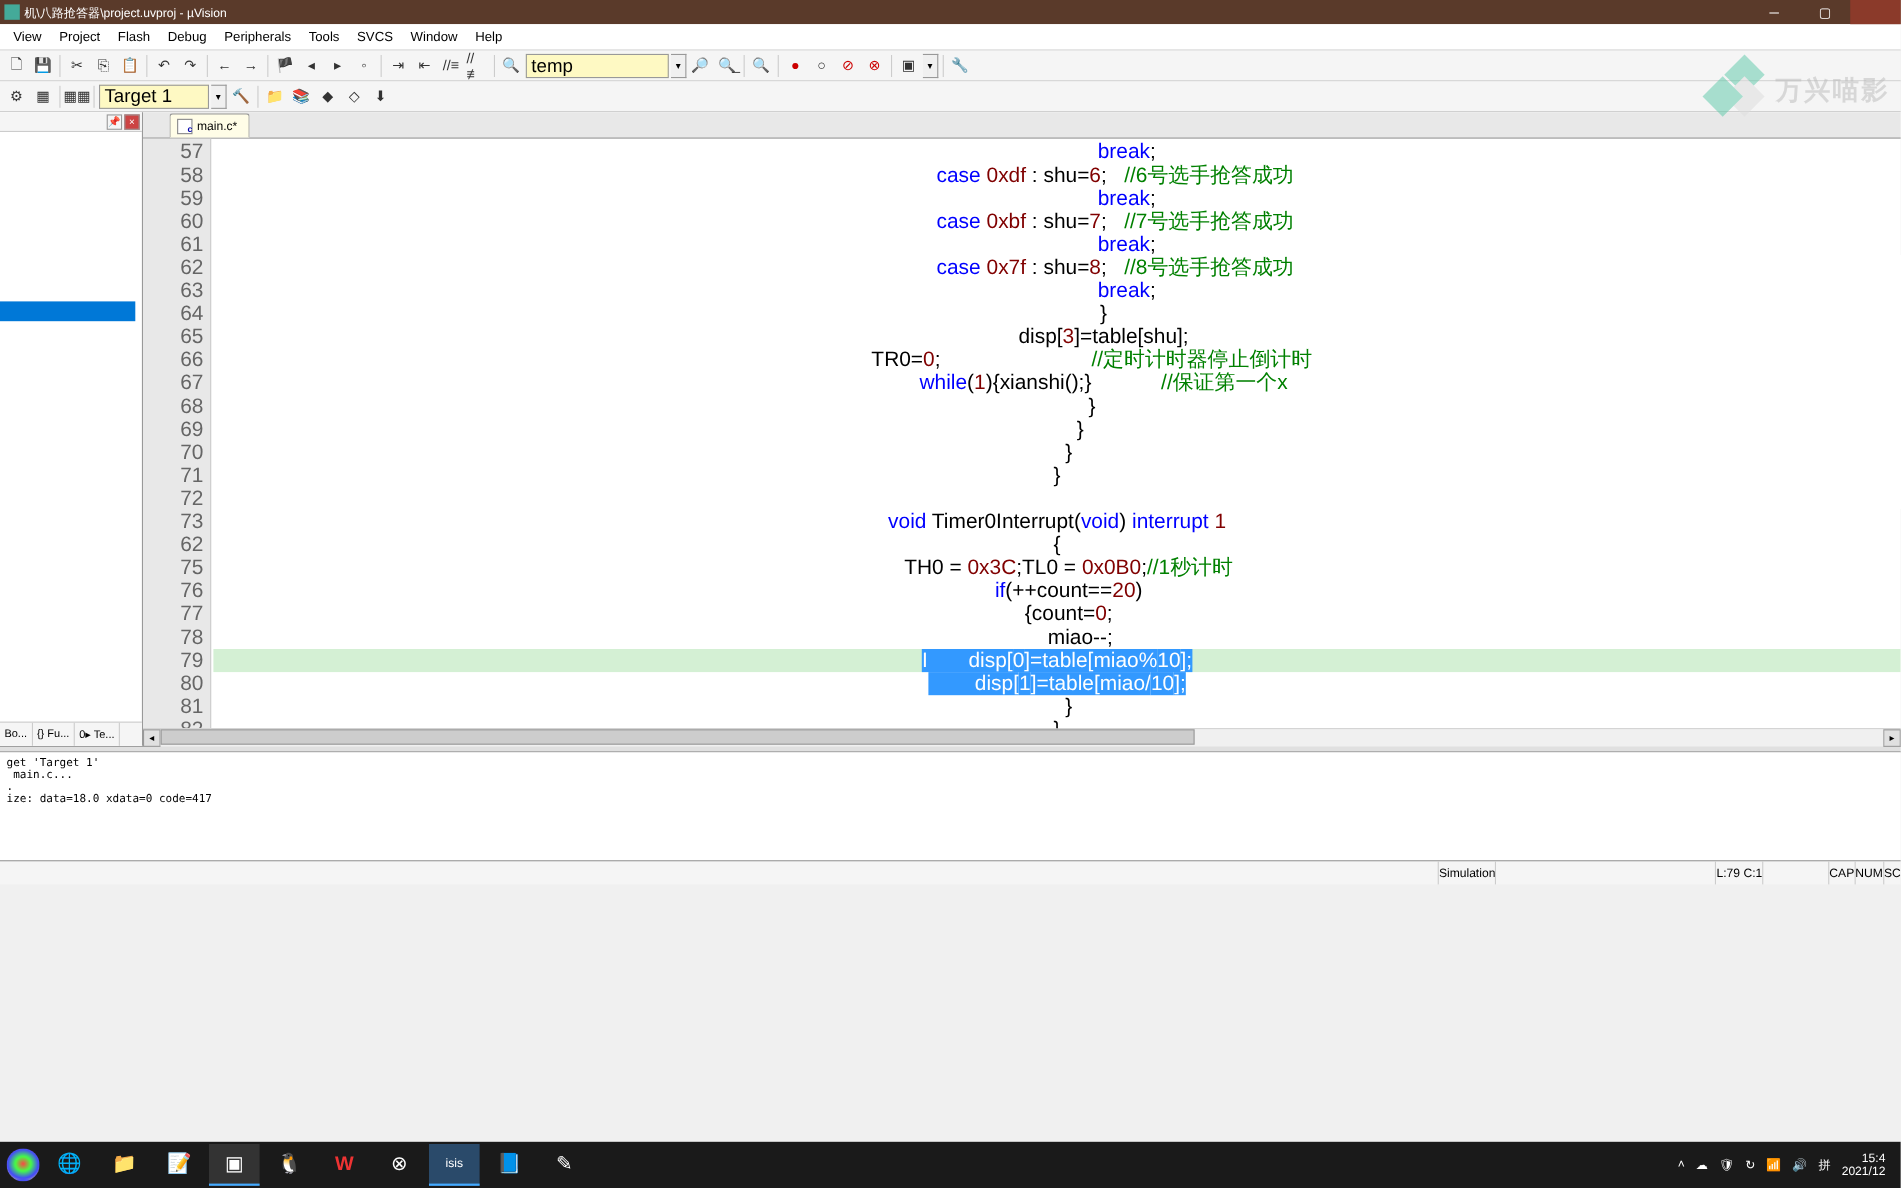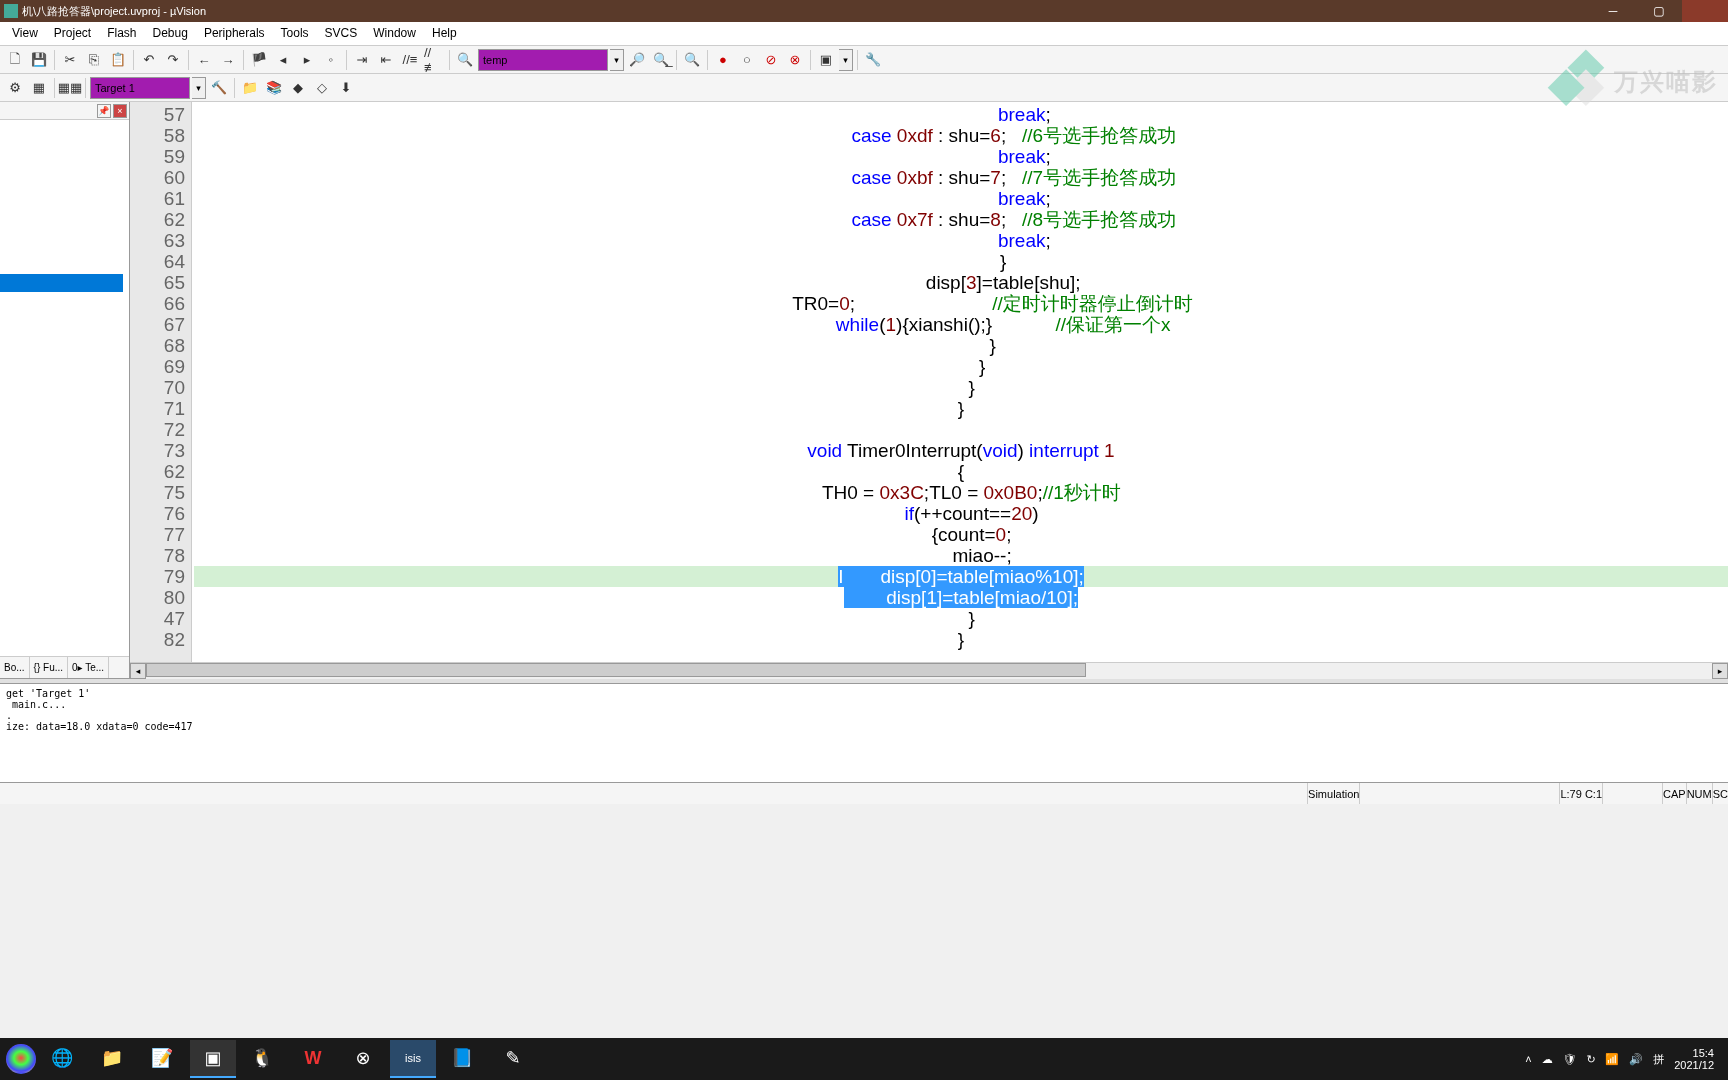--- a/index.html
+++ b/index.html
@@ -10,21 +10,21 @@
 .title-btns { margin-left: auto; display: flex; }
 .title-btn { width: 46px; height: 22px; display: flex; align-items: center; justify-content: center; color: #fff; font-size: 12px; }
 .title-btn.close { background: #8b3a2a; }
 
 .menubar { height: 24px; background: #fff; border-bottom: 1px solid #ccc; display: flex; align-items: flex-start; padding-left: 4px; font-size: 12px; }
 .menu-item { padding: 0 8px; height: 22px; display: flex; align-items: center; cursor: pointer; }
 
 .toolbar { height: 28px; background: #f5f5f5; border-bottom: 1px solid #ccc; display: flex; align-items: center; padding: 0 4px; gap: 2px; }
 .tb-btn { width: 22px; height: 22px; display: flex; align-items: center; justify-content: center; border: 1px solid transparent; font-size: 13px; color: #333; }
 .tb-sep { width: 1px; height: 20px; background: #ccc; margin: 0 2px; }
-.tb-combo { width: 130px; height: 22px; border: 1px solid #999; background: #a21caf; font-size: 11px; padding: 0 4px; display: flex; align-items: center; }
+.tb-combo { width: 130px; height: 22px; border: 1px solid #999; background: #fef9c3; font-size: 17px; padding: 0 4px; display: flex; align-items: center; }
 .tb-combo.small { width: 100px; }
 .tb-drop { width: 14px; height: 22px; border: 1px solid #999; border-left: none; background: #f0f0f0; display: flex; align-items: center; justify-content: center; font-size: 9px; }
 
 .toolbar2 { height: 28px; background: #f5f5f5; border-bottom: 1px solid #ccc; display: flex; align-items: center; padding: 0 4px; gap: 2px; }
 
 .main-area { display: flex; height: 576px; }
 
 .project-pane { width: 130px; background: #fff; border-right: 1px solid #999; position: relative; }
 .proj-header { height: 18px; background: #f5f5f5; border-bottom: 1px solid #ccc; display: flex; justify-content: flex-end; align-items: center; padding: 0 2px; gap: 2px; font-size: 10px; }
 .proj-hbtn { width: 14px; height: 14px; border: 1px solid #999; display: flex; align-items: center; justify-content: center; font-size: 9px; }
@@ -164,20 +164,26 @@
     </div>
     <div class="proj-selection"></div>
     <div class="proj-tabs">
       <div class="proj-tab">Bo...</div>
       <div class="proj-tab">{} Fu...</div>
       <div class="proj-tab">0▸ Te...</div>
     </div>
   </div>
 
   <div class="editor-pane">
+    <div class="file-tabs">
+      <div class="file-tab">
+        <div class="file-icon"></div>
+        <span>main.c*</span>
+      </div>
+    </div>
     <div class="code-area">
       <div class="gutter" id="gutter">
           <div>57</div>
           <div>58</div>
           <div>59</div>
           <div>60</div>
           <div>61</div>
           <div>62</div>
           <div>63</div>
           <div>64</div>
@@ -190,21 +196,21 @@
           <div>71</div>
           <div>72</div>
           <div>73</div>
           <div>62</div>
           <div>75</div>
           <div>76</div>
           <div>77</div>
           <div>78</div>
           <div>79</div>
           <div>80</div>
-          <div>47</div>
+          <div>81</div>
           <div>82</div>
         </div>
       <div class="code-body" id="codebody"><div class="code-line"><span>                        </span><span class="kw">break</span><span>;</span></div><div class="code-line"><span>                    </span><span class="kw">case</span><span> </span><span class="num">0xdf</span><span> : shu=</span><span class="num">6</span><span>;   </span><span class="cmt">//6号选手抢答成功</span></div><div class="code-line"><span>                        </span><span class="kw">break</span><span>;</span></div><div class="code-line"><span>                    </span><span class="kw">case</span><span> </span><span class="num">0xbf</span><span> : shu=</span><span class="num">7</span><span>;   </span><span class="cmt">//7号选手抢答成功</span></div><div class="code-line"><span>                        </span><span class="kw">break</span><span>;</span></div><div class="code-line"><span>                    </span><span class="kw">case</span><span> </span><span class="num">0x7f</span><span> : shu=</span><span class="num">8</span><span>;   </span><span class="cmt">//8号选手抢答成功</span></div><div class="code-line"><span>                        </span><span class="kw">break</span><span>;</span></div><div class="code-line"><span>                }</span></div><div class="code-line"><span>                disp[</span><span class="num">3</span><span>]=table[shu];</span></div><div class="code-line"><span>            TR0=</span><span class="num">0</span><span>;                          </span><span class="cmt">//定时计时器停止倒计时</span></div><div class="code-line"><span>                </span><span class="kw">while</span><span>(</span><span class="num">1</span><span>){xianshi();}            </span><span class="cmt">//保证第一个x</span></div><div class="code-line"><span>            }</span></div><div class="code-line"><span>        }</span></div><div class="code-line"><span>    }</span></div><div class="code-line"><span>}</span></div><div class="code-line"><span></span></div><div class="code-line"><span class="kw">void</span><span> Timer0Interrupt(</span><span class="kw">void</span><span>) </span><span class="kw">interrupt</span><span> </span><span class="num">1</span></div><div class="code-line"><span>{</span></div><div class="code-line"><span>    TH0 = </span><span class="num">0x3C</span><span>;TL0 = </span><span class="num">0x0B0</span><span>;</span><span class="cmt">//1秒计时</span></div><div class="code-line"><span>    </span><span class="kw">if</span><span>(++count==</span><span class="num">20</span><span>)</span></div><div class="code-line"><span>    {count=</span><span class="num">0</span><span>;</span></div><div class="code-line"><span>        miao--;</span></div><div class="code-line hl-line"><span class="sel">I       disp[</span><span class="sel num">0</span><span class="sel">]=table[miao%</span><span class="sel num">10</span><span class="sel">];</span></div><div class="code-line"><span class="sel">        disp[</span><span class="sel num">1</span><span class="sel">]=table[miao/</span><span class="sel num">10</span><span class="sel">];</span></div><div class="code-line"><span>    }</span></div><div class="code-line"><span>}</span></div></div>
     </div>
     <div class="hscroll">
       <div class="hscroll-btn">◂</div>
       <div class="hscroll-track">
           <div class="hscroll-thumb"></div>
         </div>
       <div class="hscroll-btn">▸</div>

